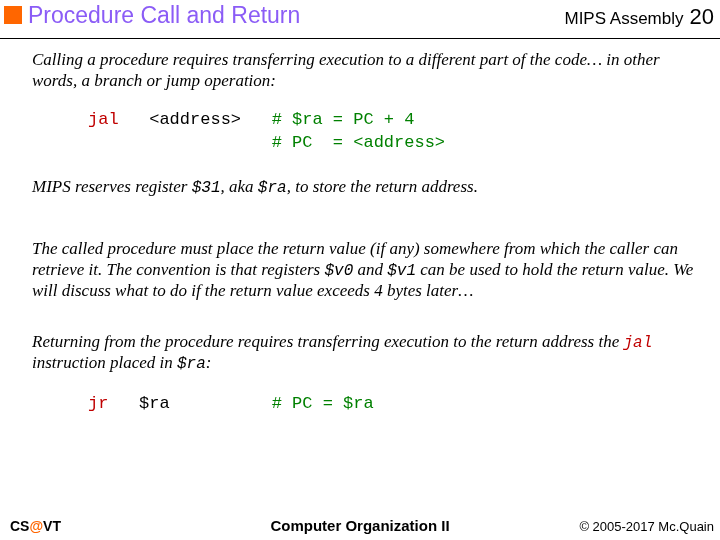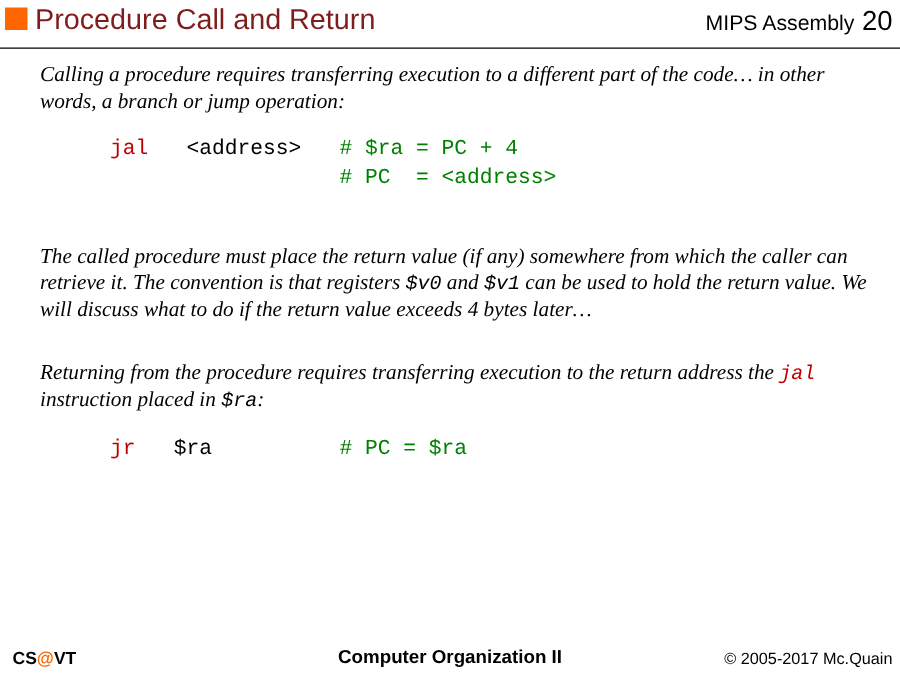--- a/index.html
+++ b/index.html
@@ -31,21 +31,21 @@
     height: 18px;
     background: #ff6600;
   }
   .title {
     position: absolute;
     left: 28px;
     top: 2px;
     font-family: Arial, Helvetica, sans-serif;
     font-size: 23px;
     font-weight: 400;
-    color: #7f1d1d;
+    color: #8b5cf6;
   }
   .hdr-right {
     position: absolute;
     right: 6px;
     top: 4px;
     font-family: Arial, Helvetica, sans-serif;
     font-size: 17px;
     margin-left: 28px;
   }
   .hdr-right .num {
@@ -123,20 +123,23 @@
     </div>
   </div>
 
   <div class="body">
 
     <div class="para">Calling a procedure requires transferring execution to a different part of the code… in other words, a branch or jump operation:</div>
 
     <div class="code-block"><span class="kw">jal</span>   <span class="addr">&lt;address&gt;</span>   <span class="cmt"># $ra = PC + 4</span>
                   <span class="cmt"># PC  = &lt;address&gt;</span></div>
 
+    <div class="para">
+      <span>MIPS reserves register </span><span class="mono">$31</span><span>, aka </span><span class="mono">$ra</span><span>, to store the return address.</span>
+    </div>
 
     <div class="para" style="margin-top:40px">
       <span>The called procedure must place the return value (if any) somewhere from which the caller can retrieve it.  The convention is that registers </span><span class="mono">$v0</span><span> and </span><span class="mono">$v1</span><span> can be used to hold the return value.  We will discuss what to do if the return value exceeds 4 bytes later…</span>
     </div>
 
     <div class="para" style="margin-top:30px">
       <span>Returning from the procedure requires transferring execution to the return address the </span><span class="mono kw">jal</span><span> instruction placed in </span><span class="mono">$ra</span><span>:</span>
     </div>
 
     <div class="code-block"><span class="kw">jr</span>   <span class="addr">$ra</span>          <span class="cmt"># PC = $ra</span></div>

